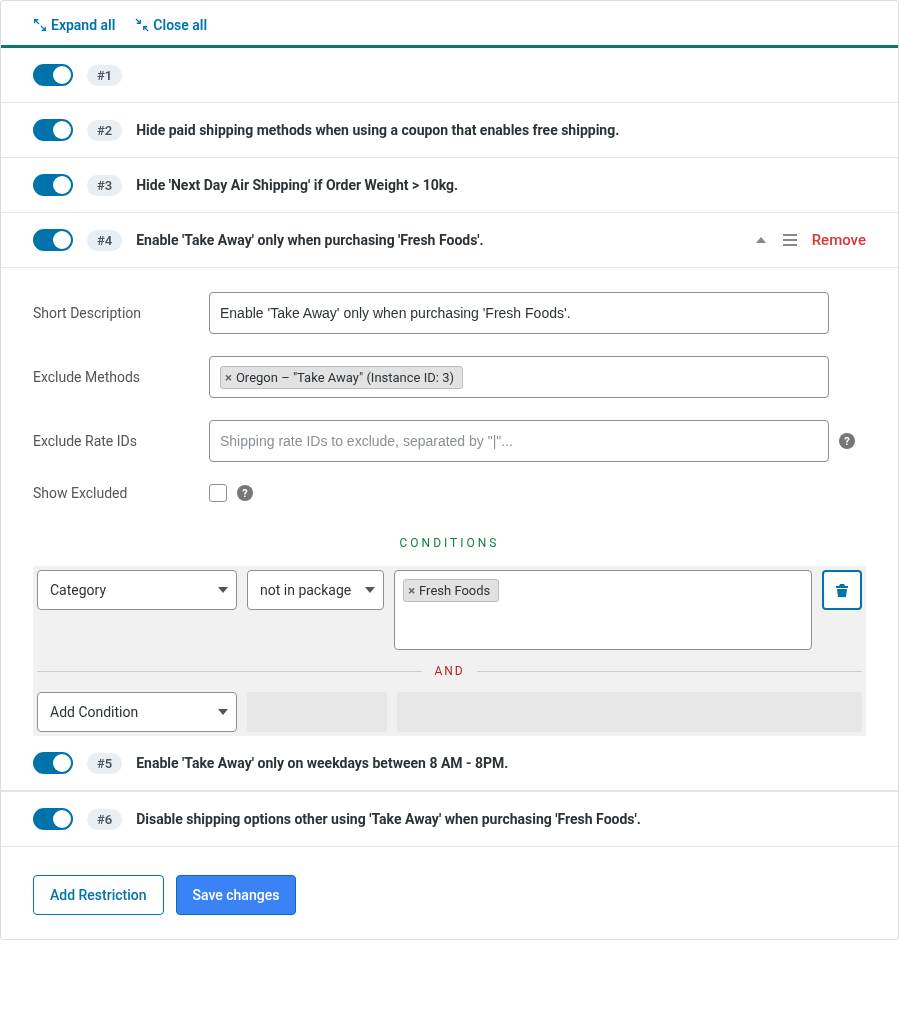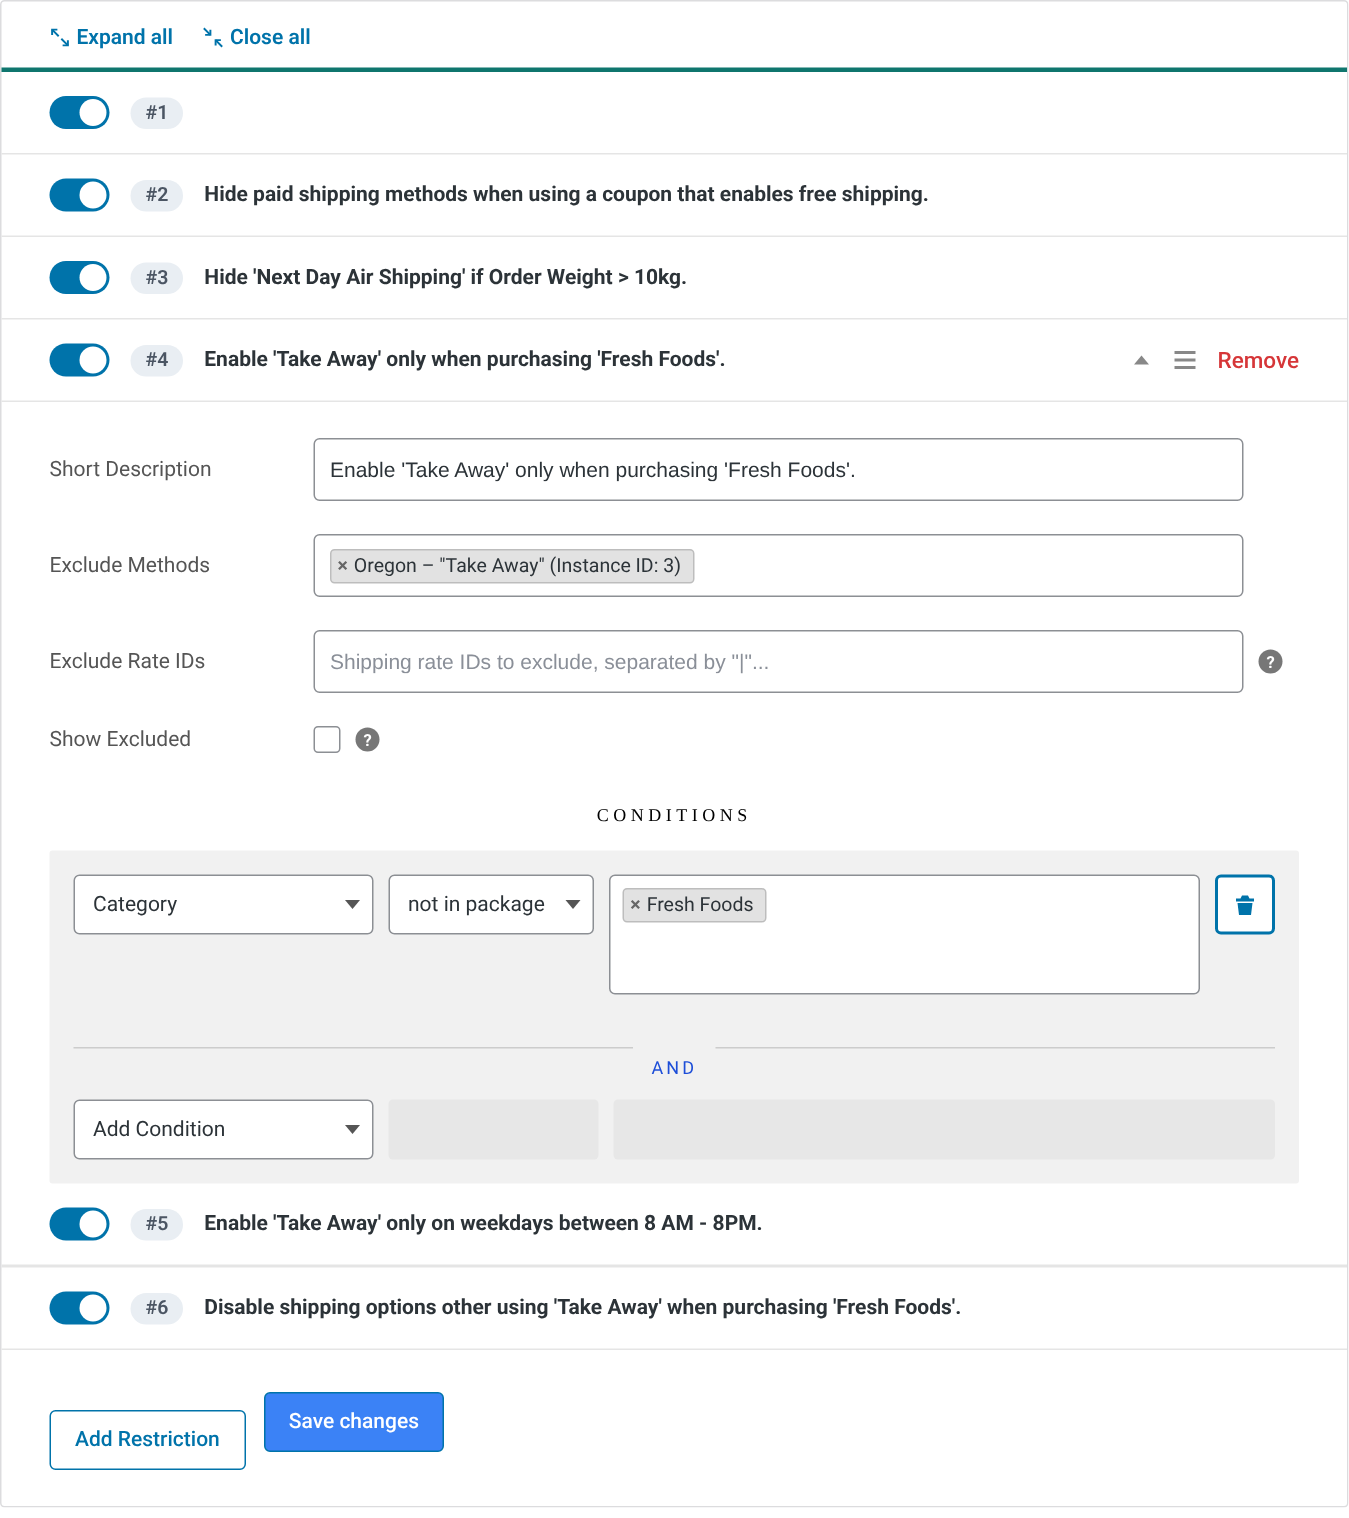--- a/index.html
+++ b/index.html
@@ -125,29 +125,28 @@
   .tag .x { color:#666; font-weight:bold; cursor:pointer; font-size:13px; line-height:1;}
   .checkbox {
     width:18px;height:18px;border:1px solid #8c8f94;border-radius:3px;background:#fff;
   }
   .help-icon {
     width:16px;height:16px;border-radius:50%;background:#777;color:#fff;
     display:inline-flex;align-items:center;justify-content:center;font-size:11px;font-weight:bold;
   }
   .conditions-header {
     text-align:center;
-    color:#000000;
+    color:#15803d;
     letter-spacing:3px;
     font-size:12px;
     padding: 12px 0 16px;
-    font-family: Liberation Serif, serif;
   }
   .conditions-area {
     background:#f1f1f1;
-    padding:16px;
+    padding:4px;
     margin: 0 32px;
     border-radius:2px;
   }
   .cond-row {
     display:flex; gap:10px; align-items:flex-start;
   }
   .select {
     height:40px; background:#fff; border:1px solid #8c8f94; border-radius:4px;
     padding:0 32px 0 12px; font-size:14px; display:flex; align-items:center;
     position:relative; min-width:130px;
@@ -162,32 +161,32 @@
     padding:8px;
   }
   .trash-btn {
     width:40px;height:40px;border:2px solid #0073aa;border-radius:4px;background:#fff;
     display:flex;align-items:center;justify-content:center;color:#0073aa;cursor:pointer;
   }
   .and-divider {
     display:flex;align-items:center;gap:12px;margin:14px 0;
   }
   .and-divider .line{flex:1;height:1px;background:#ccc;}
-  .and-divider .txt{color:#1d4ed8;font-size:12px;letter-spacing:2px;margin-top:28px;}
+  .and-divider .txt{color:#b91c1c;font-size:12px;letter-spacing:2px;}
   .cond-row2 { display:flex; gap:10px; }
   .placeholder-box{flex:1;height:40px;background:#e7e7e7;border-radius:3px;}
   .footer {
     padding: 28px 32px 0;
     display:flex; gap:12px;
   }
   .btn {
     height:40px; padding:0 16px; border-radius:4px; font-size:14px;
     display:inline-flex;align-items:center;cursor:pointer;font-weight:500;
   }
-  .btn-secondary { background:#fff;border:1px solid #0073aa;color:#0073aa;margin-top:12px;}
+  .btn-secondary { background:#fff;border:1px solid #0073aa;color:#0073aa;}
   .btn-primary { background:#3b82f6;border:1px solid #0073aa;color:#fff;}
   .rule-section-after-detail .rule-row{border-top:1px solid #e5e5e5;}
 </style>
 </head>
 <body>
 
 <div class="panel">
 
   <div class="toolbar">
     <span class="tool-link">

